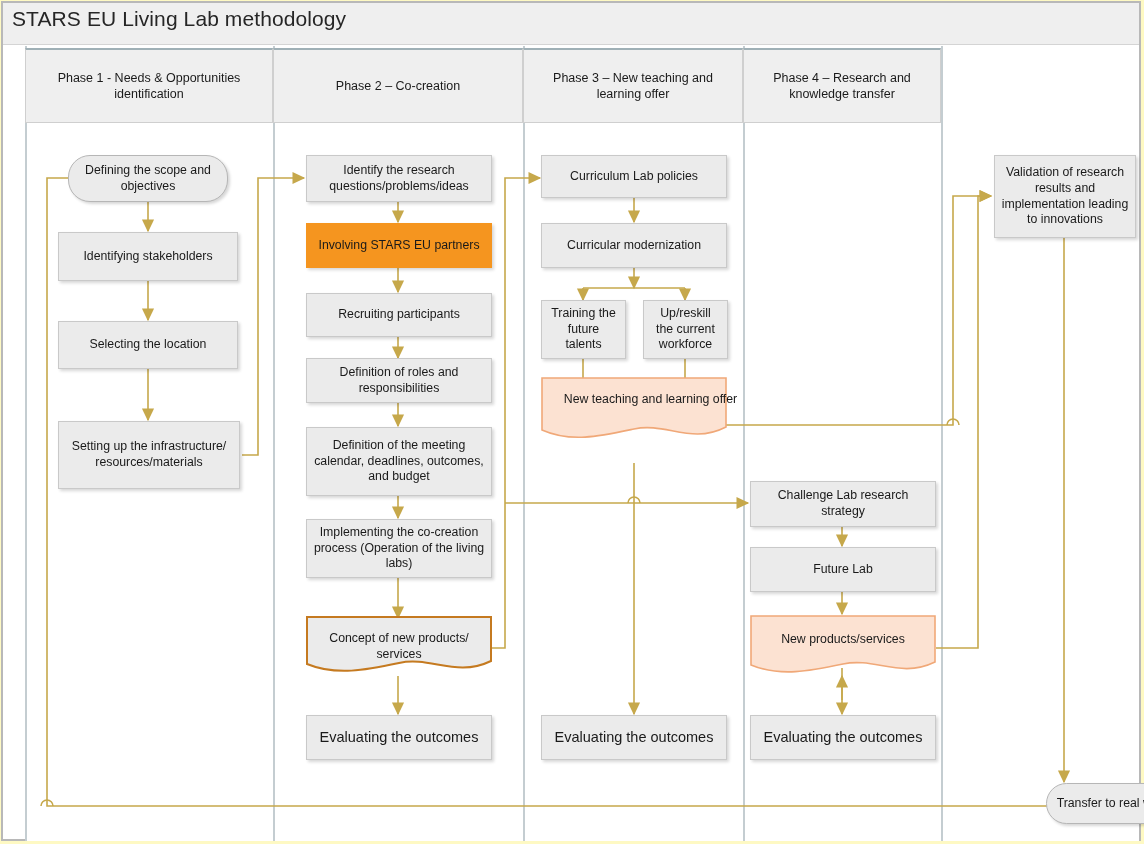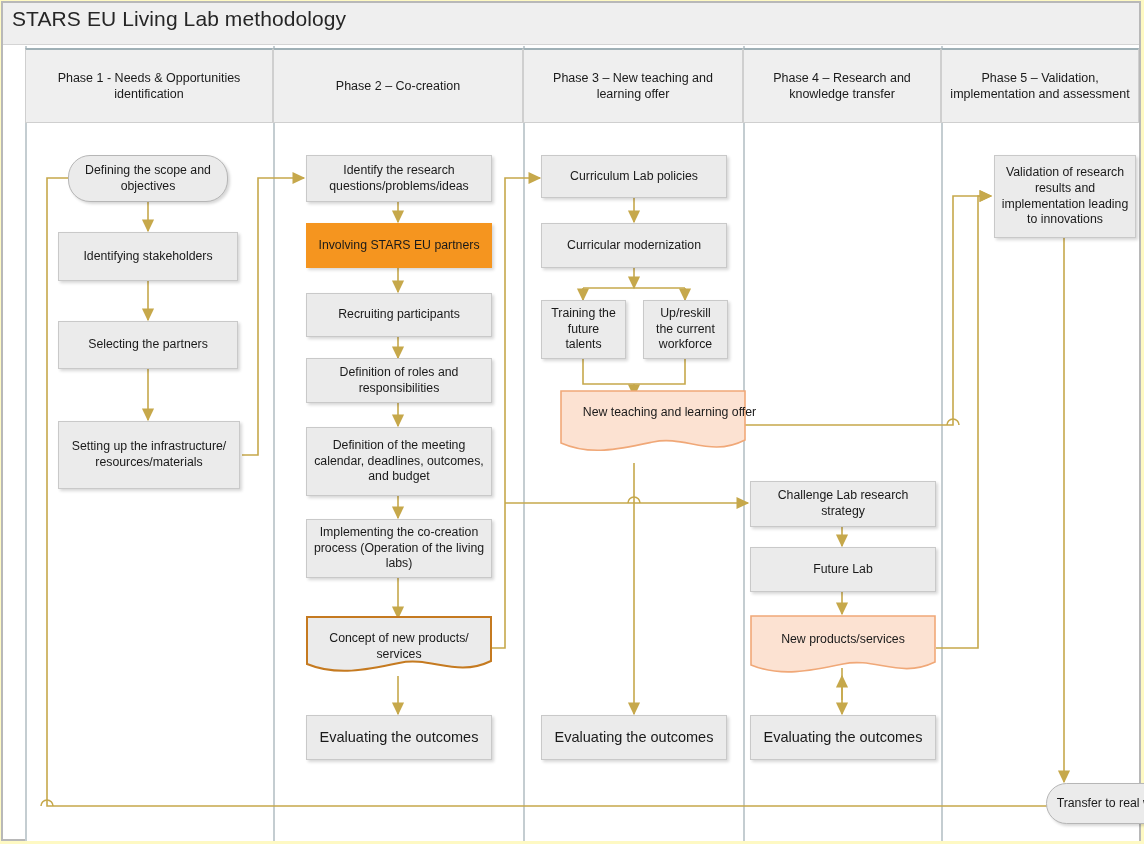--- a/index.html
+++ b/index.html
@@ -68,23 +68,20 @@
   </div>
   <div class="lane-head" style="left:273px;width:250px;">
     <span>Phase 2 – Co-creation</span>
   </div>
   <div class="lane-head" style="left:523px;width:220px;">
     <span>Phase 3 – New teaching and learning offer</span>
   </div>
   <div class="lane-head" style="left:743px;width:198px;">
     <span>Phase 4 – Research and knowledge transfer</span>
   </div>
-  <div class="lane-head" style="left:941px;width:198px;">
-    <span>Phase 5 – Validation, implementation and assessment</span>
-  </div>
 
   <svg id="wires" xmlns="http://www.w3.org/2000/svg">
     <defs>
       <marker id="ah" markerWidth="9" markerHeight="9" refX="7.2" refY="4.5" orient="auto">
         <path d="M0,0.7 L8,4.5 L0,8.3 z" fill="#C6A84B"></path>
       </marker>
     </defs>
     <g fill="none" stroke="#C6A84B" stroke-width="1.6" marker-end="url(#ah)">
 
       <path d="M148,202 L148,231"></path>
@@ -137,21 +134,21 @@
     </g>
   </svg>
 
   <div class="node term" style="left:68px;top:155px;width:160px;height:47px;">
     <span class="lbl">Defining the scope and objectives</span>
   </div>
   <div class="node proc" style="left:58px;top:232px;width:180px;height:49px;">
     <span class="lbl">Identifying stakeholders</span>
   </div>
   <div class="node proc" style="left:58px;top:321px;width:180px;height:48px;">
-    <span class="lbl">Selecting the partners</span>
+    <span class="lbl">Selecting the location</span>
   </div>
   <div class="node proc" style="left:58px;top:421px;width:182px;height:68px;">
     <span class="lbl">Setting up the infrastructure/ resources/materials</span>
   </div>
 
   <div class="node proc" style="left:306px;top:155px;width:186px;height:47px;">
     <span class="lbl">Identify the research questions/problems/ideas</span>
   </div>
   <div class="node accent" style="left:306px;top:223px;width:186px;height:45px;">
     <span class="lbl">Involving STARS EU partners</span>
@@ -186,21 +183,21 @@
   <div class="node proc" style="left:541px;top:223px;width:186px;height:45px;">
     <span class="lbl">Curricular modernization</span>
   </div>
   <div class="node proc" style="left:541px;top:300px;width:85px;height:59px;">
     <span class="lbl">Training the future talents</span>
   </div>
   <div class="node proc" style="left:643px;top:300px;width:85px;height:59px;">
     <span class="lbl">Up/reskill the current workforce</span>
   </div>
 
-  <div class="docwrap" style="left:541px;top:390px;width:219px;height:66px;margin-left:19px;">
+  <div class="docwrap" style="left:541px;top:377px;width:219px;height:66px;">
     <svg width="186" height="66" viewBox="0 0 186 66" xmlns="http://www.w3.org/2000/svg">
       <path d="M1,1 H185 V50 C150,68 125,45 93,52 C60,59 30,66 1,53 Z" fill="#FCE2D2" stroke="#F0A878" stroke-width="1.6"></path>
     </svg>
     <div class="dtxt" style="height:66px;">New teaching and learning offer</div>
   </div>
 
   <div class="node proc" style="left:541px;top:715px;width:186px;height:45px;font-size:14.5px;">
     <span class="lbl">Evaluating the outcomes</span>
   </div>
 

